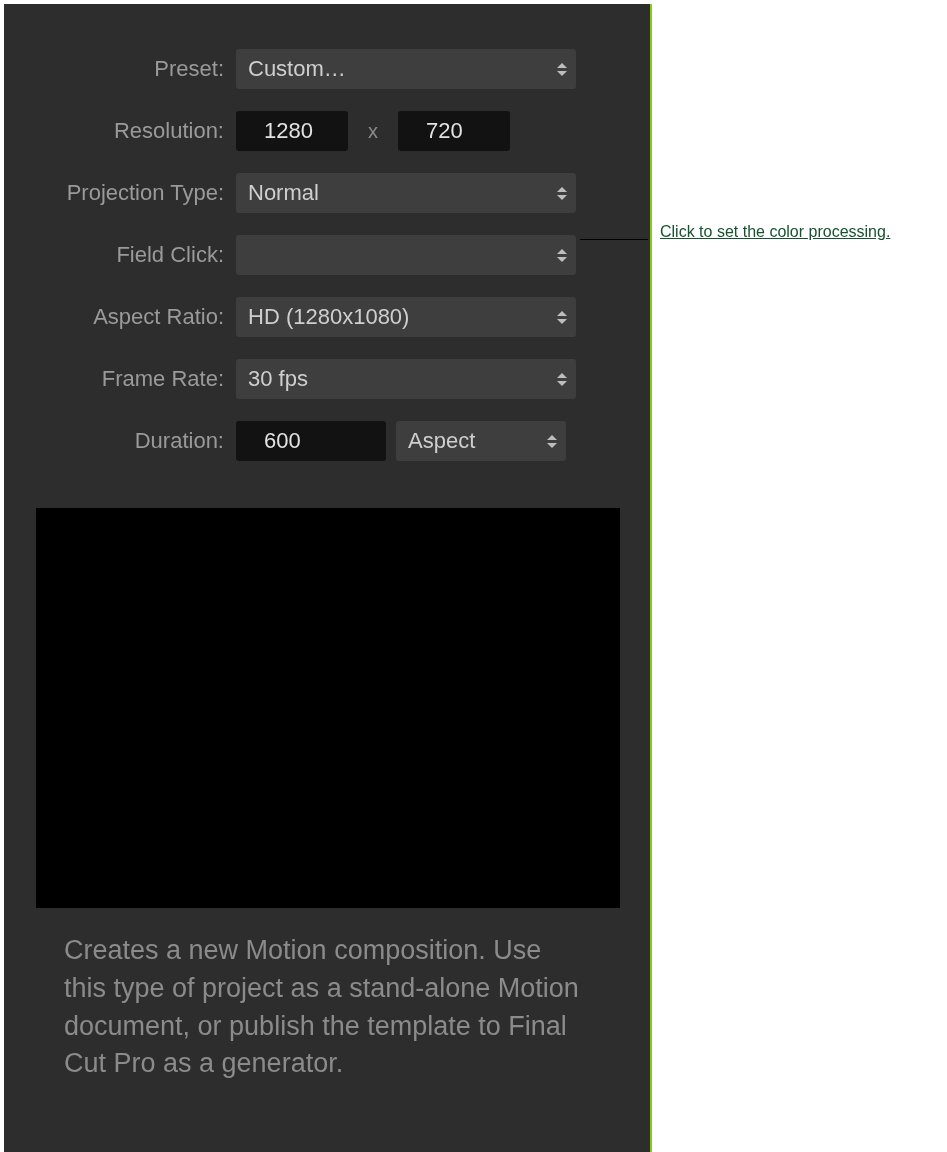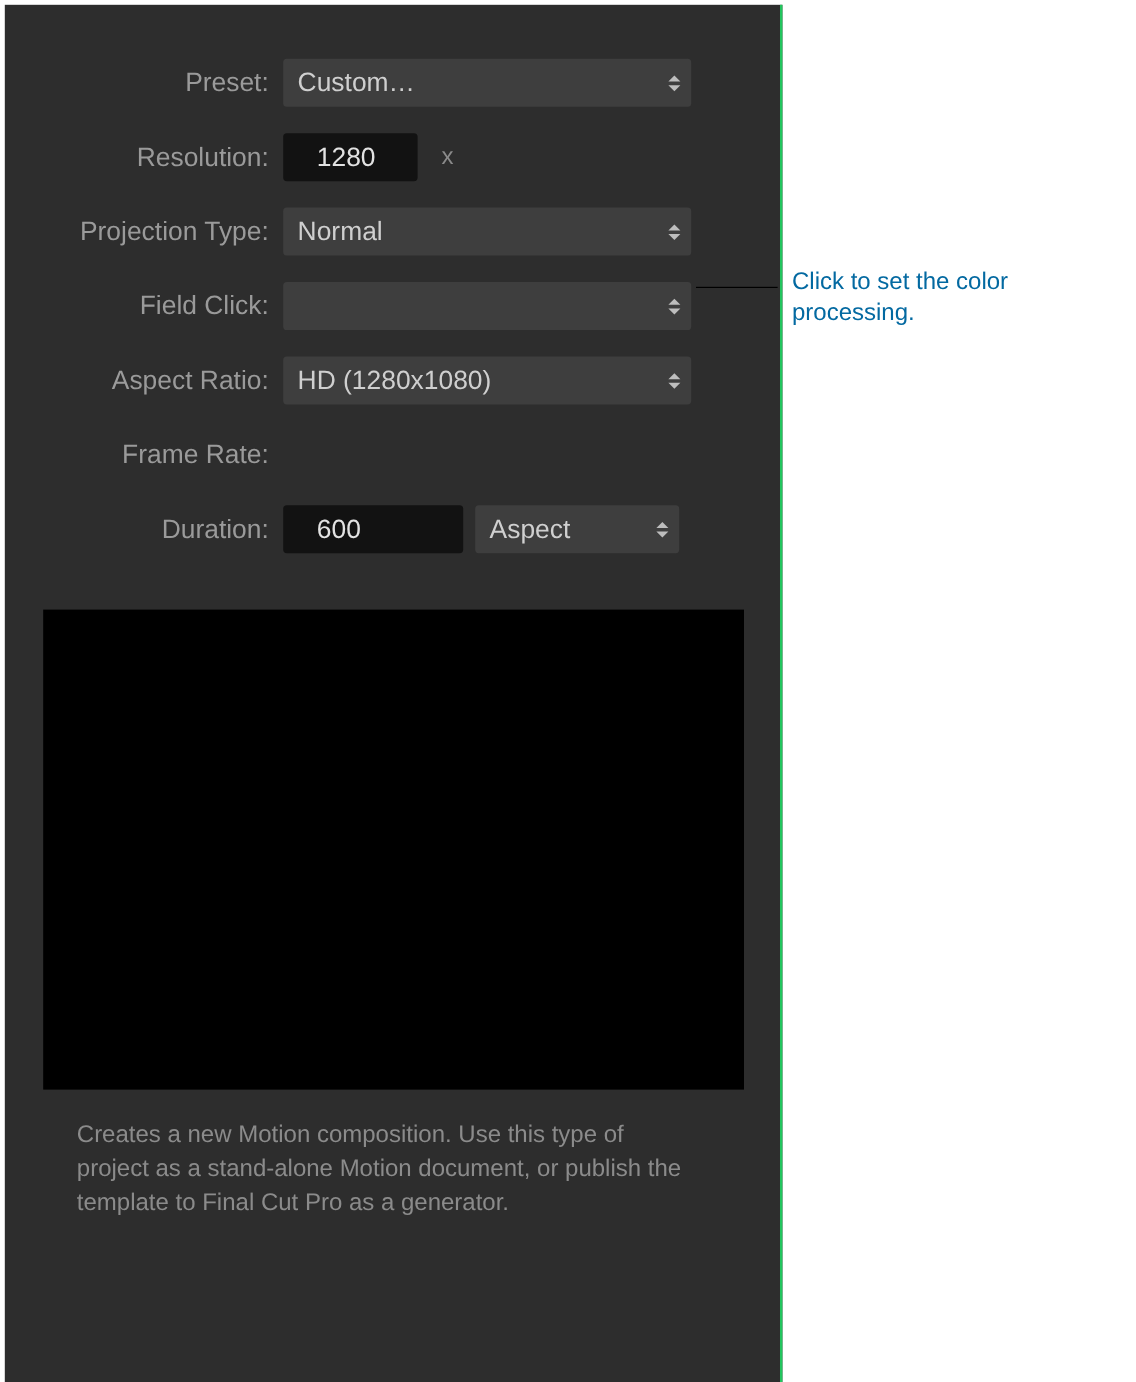--- a/index.html
+++ b/index.html
@@ -15,21 +15,21 @@
     width: 947px;
     height: 1152px;
   }
   .panel {
     position: absolute;
     left: 4px;
     top: 4px;
     width: 648px;
     height: 1148px;
     background: #2d2d2d;
-    border-right: 2px solid #22c55e;
+    border-right: 2px solid #84cc16;
     box-sizing: border-box;
   }
   .form {
     position: absolute;
     left: 0;
     top: 34px;
     width: 100%;
   }
   .row {
     display: flex;
@@ -113,39 +113,40 @@
     width: 584px;
     height: 400px;
     background: #000000;
   }
   .description {
     position: absolute;
     left: 60px;
     top: 928px;
     width: 520px;
     color: #8b8b8b;
-    font-size: 20px;
+    font-size: 27px;
     line-height: 1.4;
   }
   
   .callout-line {
     position: absolute;
     top: 239px;
     left: 580px;
     width: 68px;
     border-top: 1.5px solid #000;
   }
   .callout-text {
     position: absolute;
     left: 660px;
     top: 222px;
     width: 270px;
-    color: #0369a1;
-    font-size: 20px;
+    color: #14532d;
+    font-size: 16px;
     line-height: 1.3;
+    text-decoration: underline;
   }
 </style>
 </head>
 <body>
 
 <div class="stage">
   <div class="panel">
 
     <div class="form">
 
@@ -160,20 +161,21 @@
             </span>
           </div>
         </div>
       </div>
 
       <div class="row">
         <div class="label">Resolution:</div>
         <div class="controls">
           <input class="input w110" value="1280" style="">
           <span class="x-sep">x</span>
+          <input class="input w110" value="720" style="">
         </div>
       </div>
 
       <div class="row">
         <div class="label">Projection Type:</div>
         <div class="controls">
           <div class="select w-full">
             <span>Normal</span>
             <span class="stepper-icon">
               <span class="tri up"></span>
@@ -204,20 +206,29 @@
             <span class="stepper-icon">
               <span class="tri up"></span>
                 <span class="tri down"></span>
             </span>
           </div>
         </div>
       </div>
 
       <div class="row">
         <div class="label">Frame Rate:</div>
+        <div class="controls">
+          <div class="select w-full">
+            <span>30 fps</span>
+            <span class="stepper-icon">
+              <span class="tri up"></span>
+                <span class="tri down"></span>
+            </span>
+          </div>
+        </div>
       </div>
 
       <div class="row">
         <div class="label">Duration:</div>
         <div class="controls">
           <input class="input w150" value="600" style="">
           <div class="select w-short">
             <span>Aspect</span>
             <span class="stepper-icon">
               <span class="tri up"></span>

